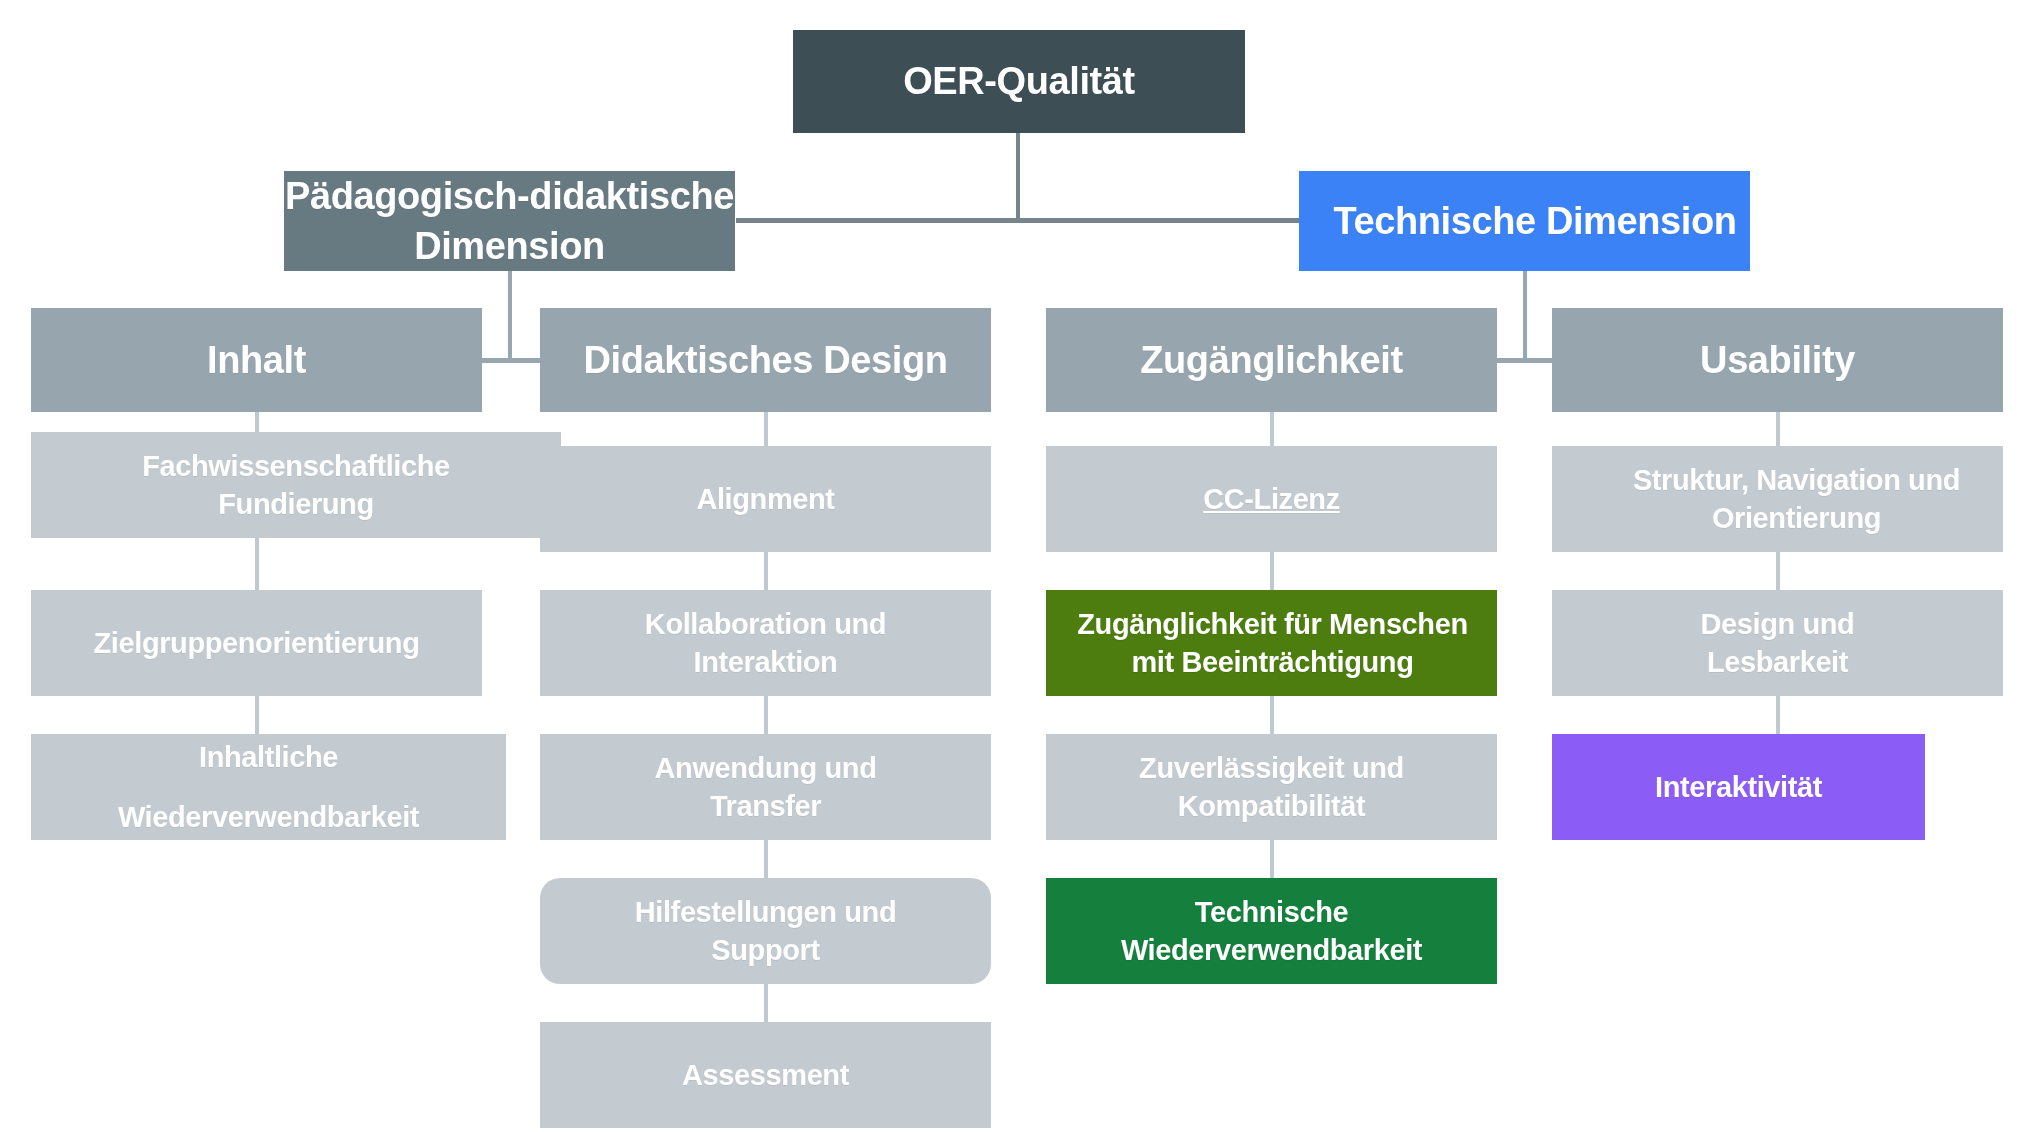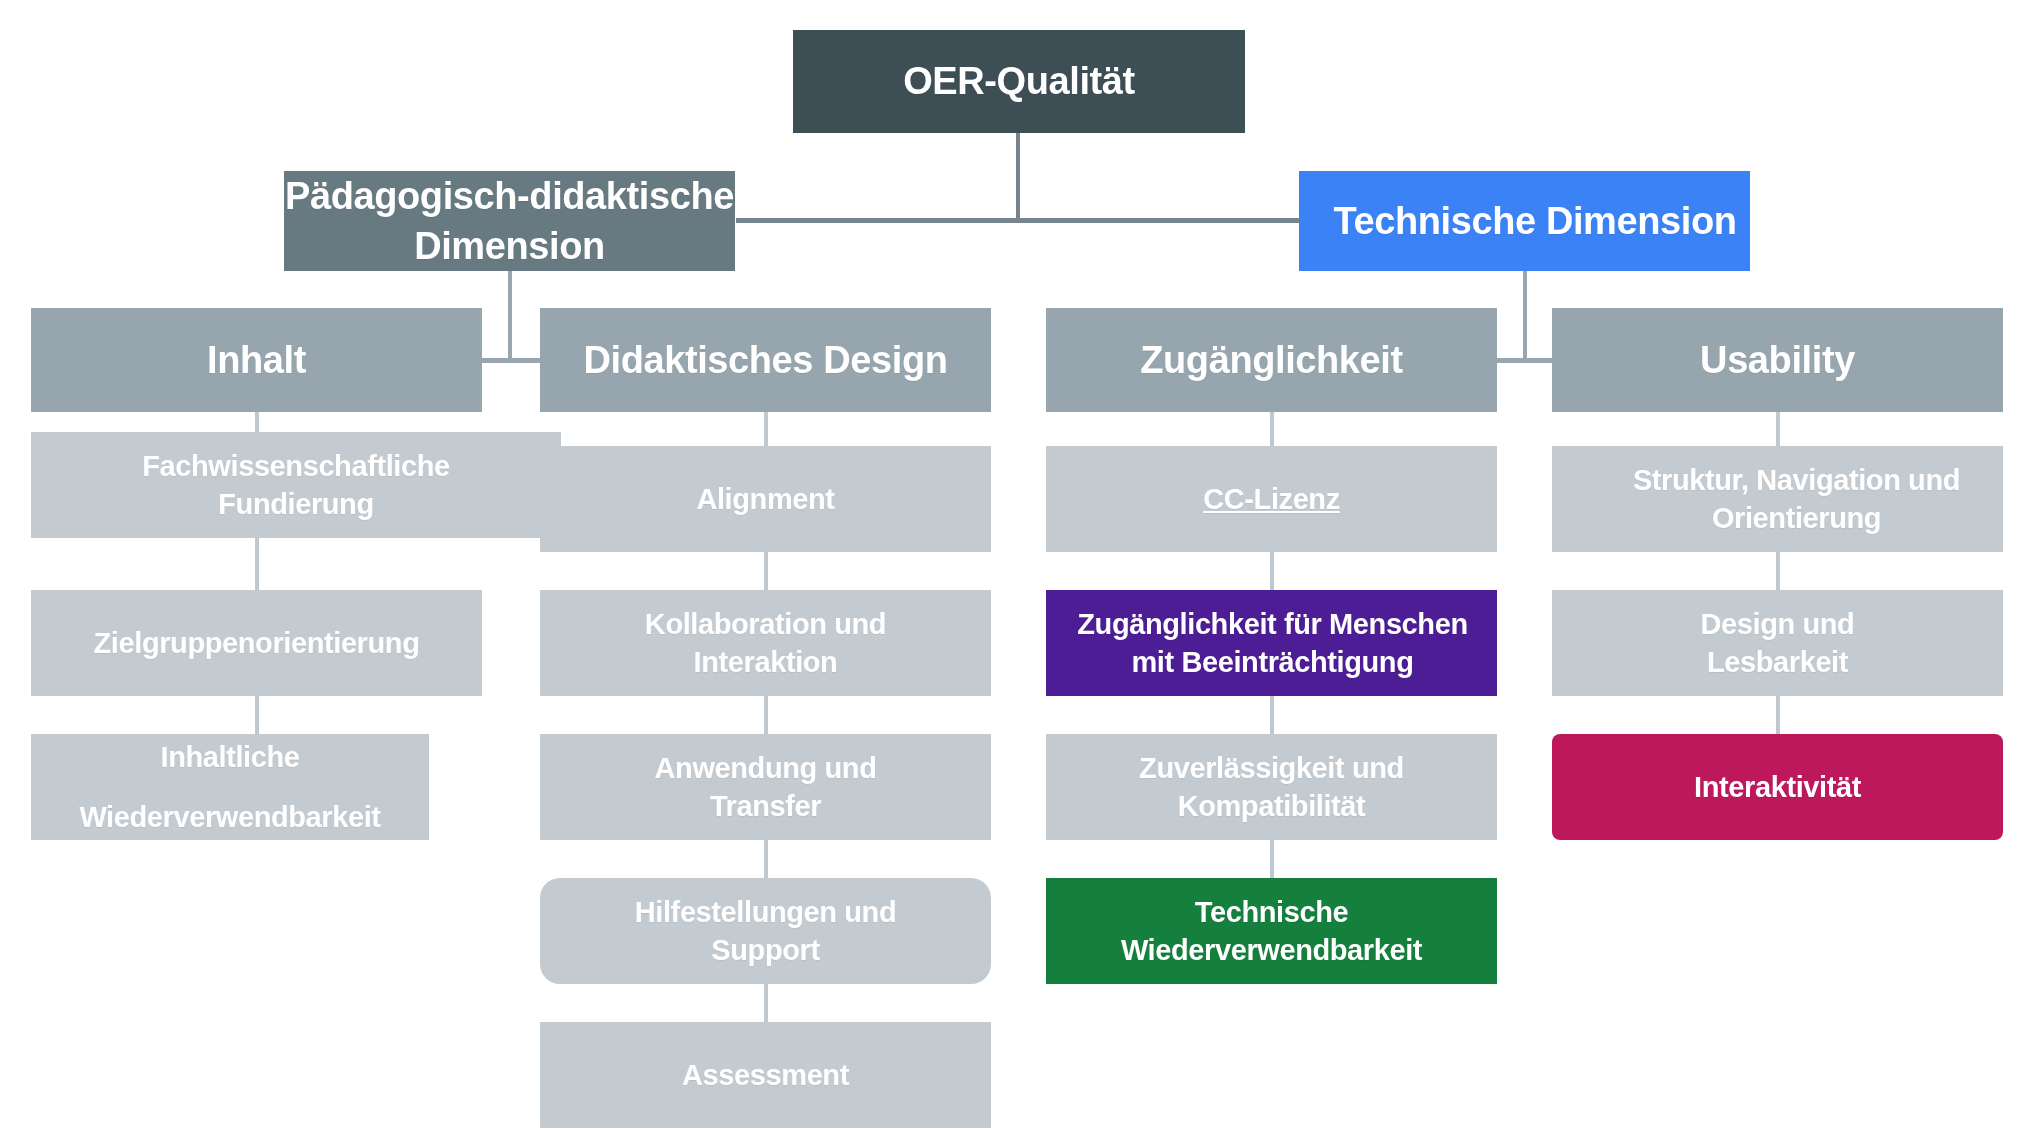--- a/index.html
+++ b/index.html
@@ -58,21 +58,21 @@
       <span class="line">Inhalt</span>
     </div>
     <div class="connector" style="left: 255px; top: 412px; width: 4px; height: 332px; background: rgb(192, 201, 207);"></div>
     <div class="node leaf" style="left: 31px; top: 432px; width: 530px; height: 106px; background: rgb(195, 203, 209);">
       <span class="line">Fachwissenschaftliche</span>
       <span class="line">Fundierung</span>
     </div>
     <div class="node leaf" style="left: 31px; top: 590px; width: 451px; height: 106px; background: rgb(195, 203, 209);">
       <span class="line">Zielgruppenorientierung</span>
     </div>
-    <div class="node leaf" style="left: 31px; top: 734px; width: 398px; height: 106px; background: rgb(195, 203, 209); gap: 22px;">
+    <div class="node leaf" style="left: 31px; top: 734px; width: 475px; height: 106px; background: rgb(195, 203, 209); gap: 22px;">
       <span class="line">Inhaltliche</span>
       <span class="line">Wiederverwendbarkeit</span>
     </div>
     <div class="node category" style="left: 540px; top: 308px; width: 451px; height: 104px; background: rgb(151, 166, 174); justify-content: center;">
       <span class="line">Didaktisches Design</span>
     </div>
     <div class="connector" style="left: 764px; top: 412px; width: 4px; height: 620px; background: rgb(192, 201, 207);"></div>
     <div class="node leaf" style="left: 540px; top: 446px; width: 451px; height: 106px; background: rgb(195, 203, 209);">
       <span class="line">Alignment</span>
     </div>
@@ -96,21 +96,21 @@
     </div>
     <div class="connector" style="left: 1523px; top: 271px; width: 4px; height: 92px; background: rgb(152, 167, 175);"></div>
     <div class="connector" style="left: 1497px; top: 358px; width: 55px; height: 5px; background: rgb(152, 167, 175);"></div>
     <div class="node category" style="left: 1046px; top: 308px; width: 451px; height: 104px; background: rgb(151, 166, 174);">
       <span class="line">Zugänglichkeit</span>
     </div>
     <div class="connector" style="left: 1270px; top: 412px; width: 4px; height: 476px; background: rgb(192, 201, 207);"></div>
     <div class="node leaf" style="left: 1046px; top: 446px; width: 451px; height: 106px; background: rgb(195, 203, 209); text-decoration: underline;">
       <span class="line">CC-Lizenz</span>
     </div>
-    <div class="node leaf" style="left: 1046px; top: 590px; width: 451px; height: 106px; background: #4c1d95; padding-left: 12px;">
+    <div class="node leaf" style="left: 1046px; top: 590px; width: 451px; height: 106px; background: #4d7c0f; padding-left: 12px;">
       <span class="line">Zugänglichkeit für Menschen</span>
       <span class="line">mit Beeinträchtigung</span>
     </div>
     <div class="node leaf" style="left: 1046px; top: 734px; width: 451px; height: 106px; background: rgb(195, 203, 209);">
       <span class="line">Zuverlässigkeit und</span>
       <span class="line">Kompatibilität</span>
     </div>
     <div class="node leaf" style="left: 1046px; top: 878px; width: 451px; height: 106px; background: #15803d;">
       <span class="line">Technische</span>
       <span class="line">Wiederverwendbarkeit</span>
@@ -120,19 +120,19 @@
     </div>
     <div class="connector" style="left: 1776px; top: 412px; width: 4px; height: 332px; background: rgb(192, 201, 207);"></div>
     <div class="node leaf" style="left: 1552px; top: 446px; width: 451px; height: 106px; background: rgb(195, 203, 209); padding-left: 48px;">
       <span class="line">Struktur, Navigation und</span>
       <span class="line">Orientierung</span>
     </div>
     <div class="node leaf" style="left: 1552px; top: 590px; width: 451px; height: 106px; background: rgb(195, 203, 209);">
       <span class="line">Design und</span>
       <span class="line">Lesbarkeit</span>
     </div>
-    <div class="node leaf" style="left: 1552px; top: 734px; width: 451px; height: 106px; background: #be185d; border-radius: 8px;">
+    <div class="node leaf" style="left: 1552px; top: 734px; width: 373px; height: 106px; background: #8b5cf6;">
       <span class="line">Interaktivität</span>
     </div>
     <div class="node root" style="left: 793px; top: 30px; width: 452px; height: 103px; background: rgb(62, 78, 85);">
       <span class="line">OER-Qualität</span>
     </div>
   </div>
 
 </body></html>

